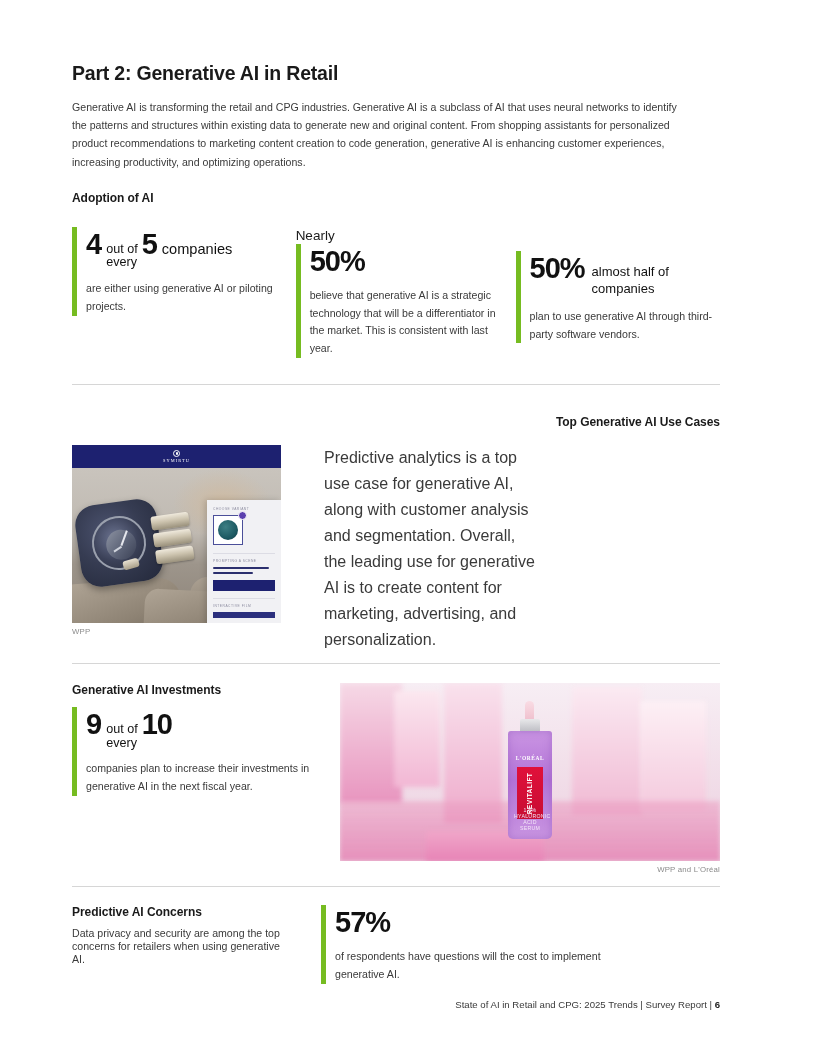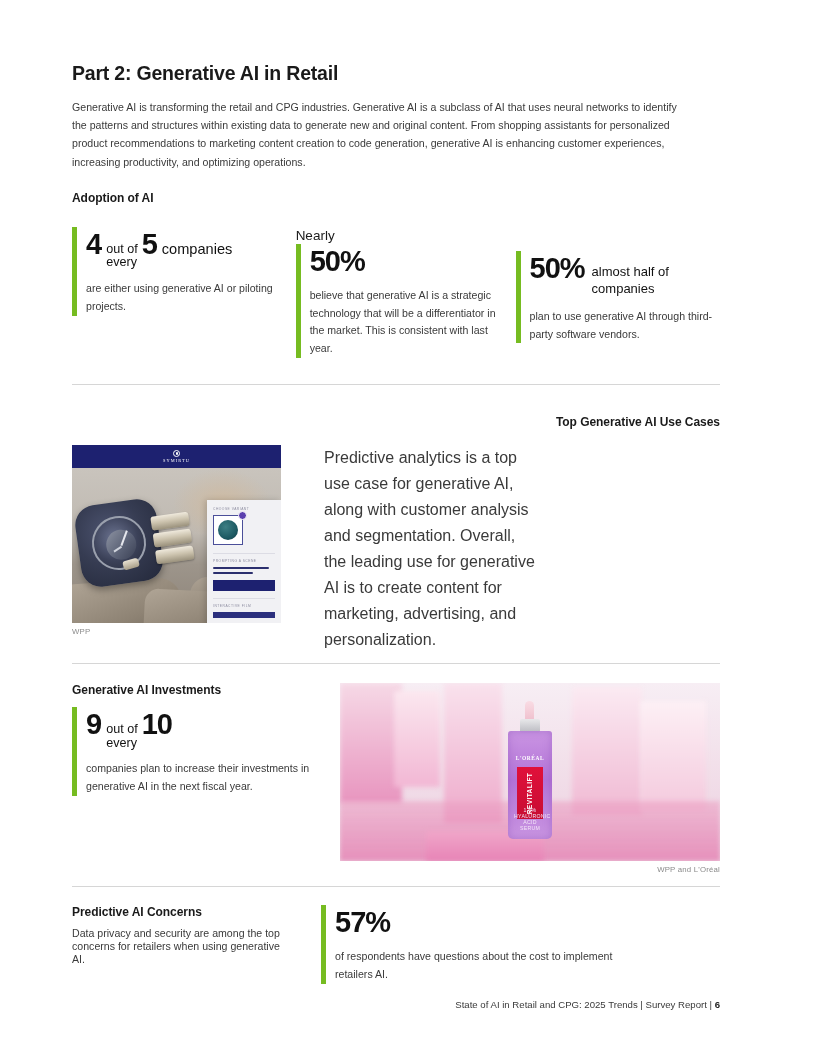--- a/index.html
+++ b/index.html
@@ -536,21 +536,21 @@
     <div class="concerns-left">
       <div class="h3">Predictive AI Concerns</div>
       <div class="body-text" style="margin-top:8px;">Data privacy and security are among the top concerns for retailers when using generative AI.</div>
     </div>
     <div class="concerns-right">
       <div class="stat" style="min-height:72px;">
         <div class="stat-bar"></div>
         <div class="stat-headline">
           <span class="stat-big">57%</span>
         </div>
-        <div class="stat-desc">of respondents have questions about the cost to implement retailers AI.</div>
+        <div class="stat-desc">of respondents have questions will the cost to implement generative AI.</div>
       </div>
     </div>
   </div>
 
   <div class="footer">
     <span>State of AI in Retail and CPG: 2025 Trends  |  Survey Report  |  </span><b>6</b>
   </div>
 
 </div>
 

